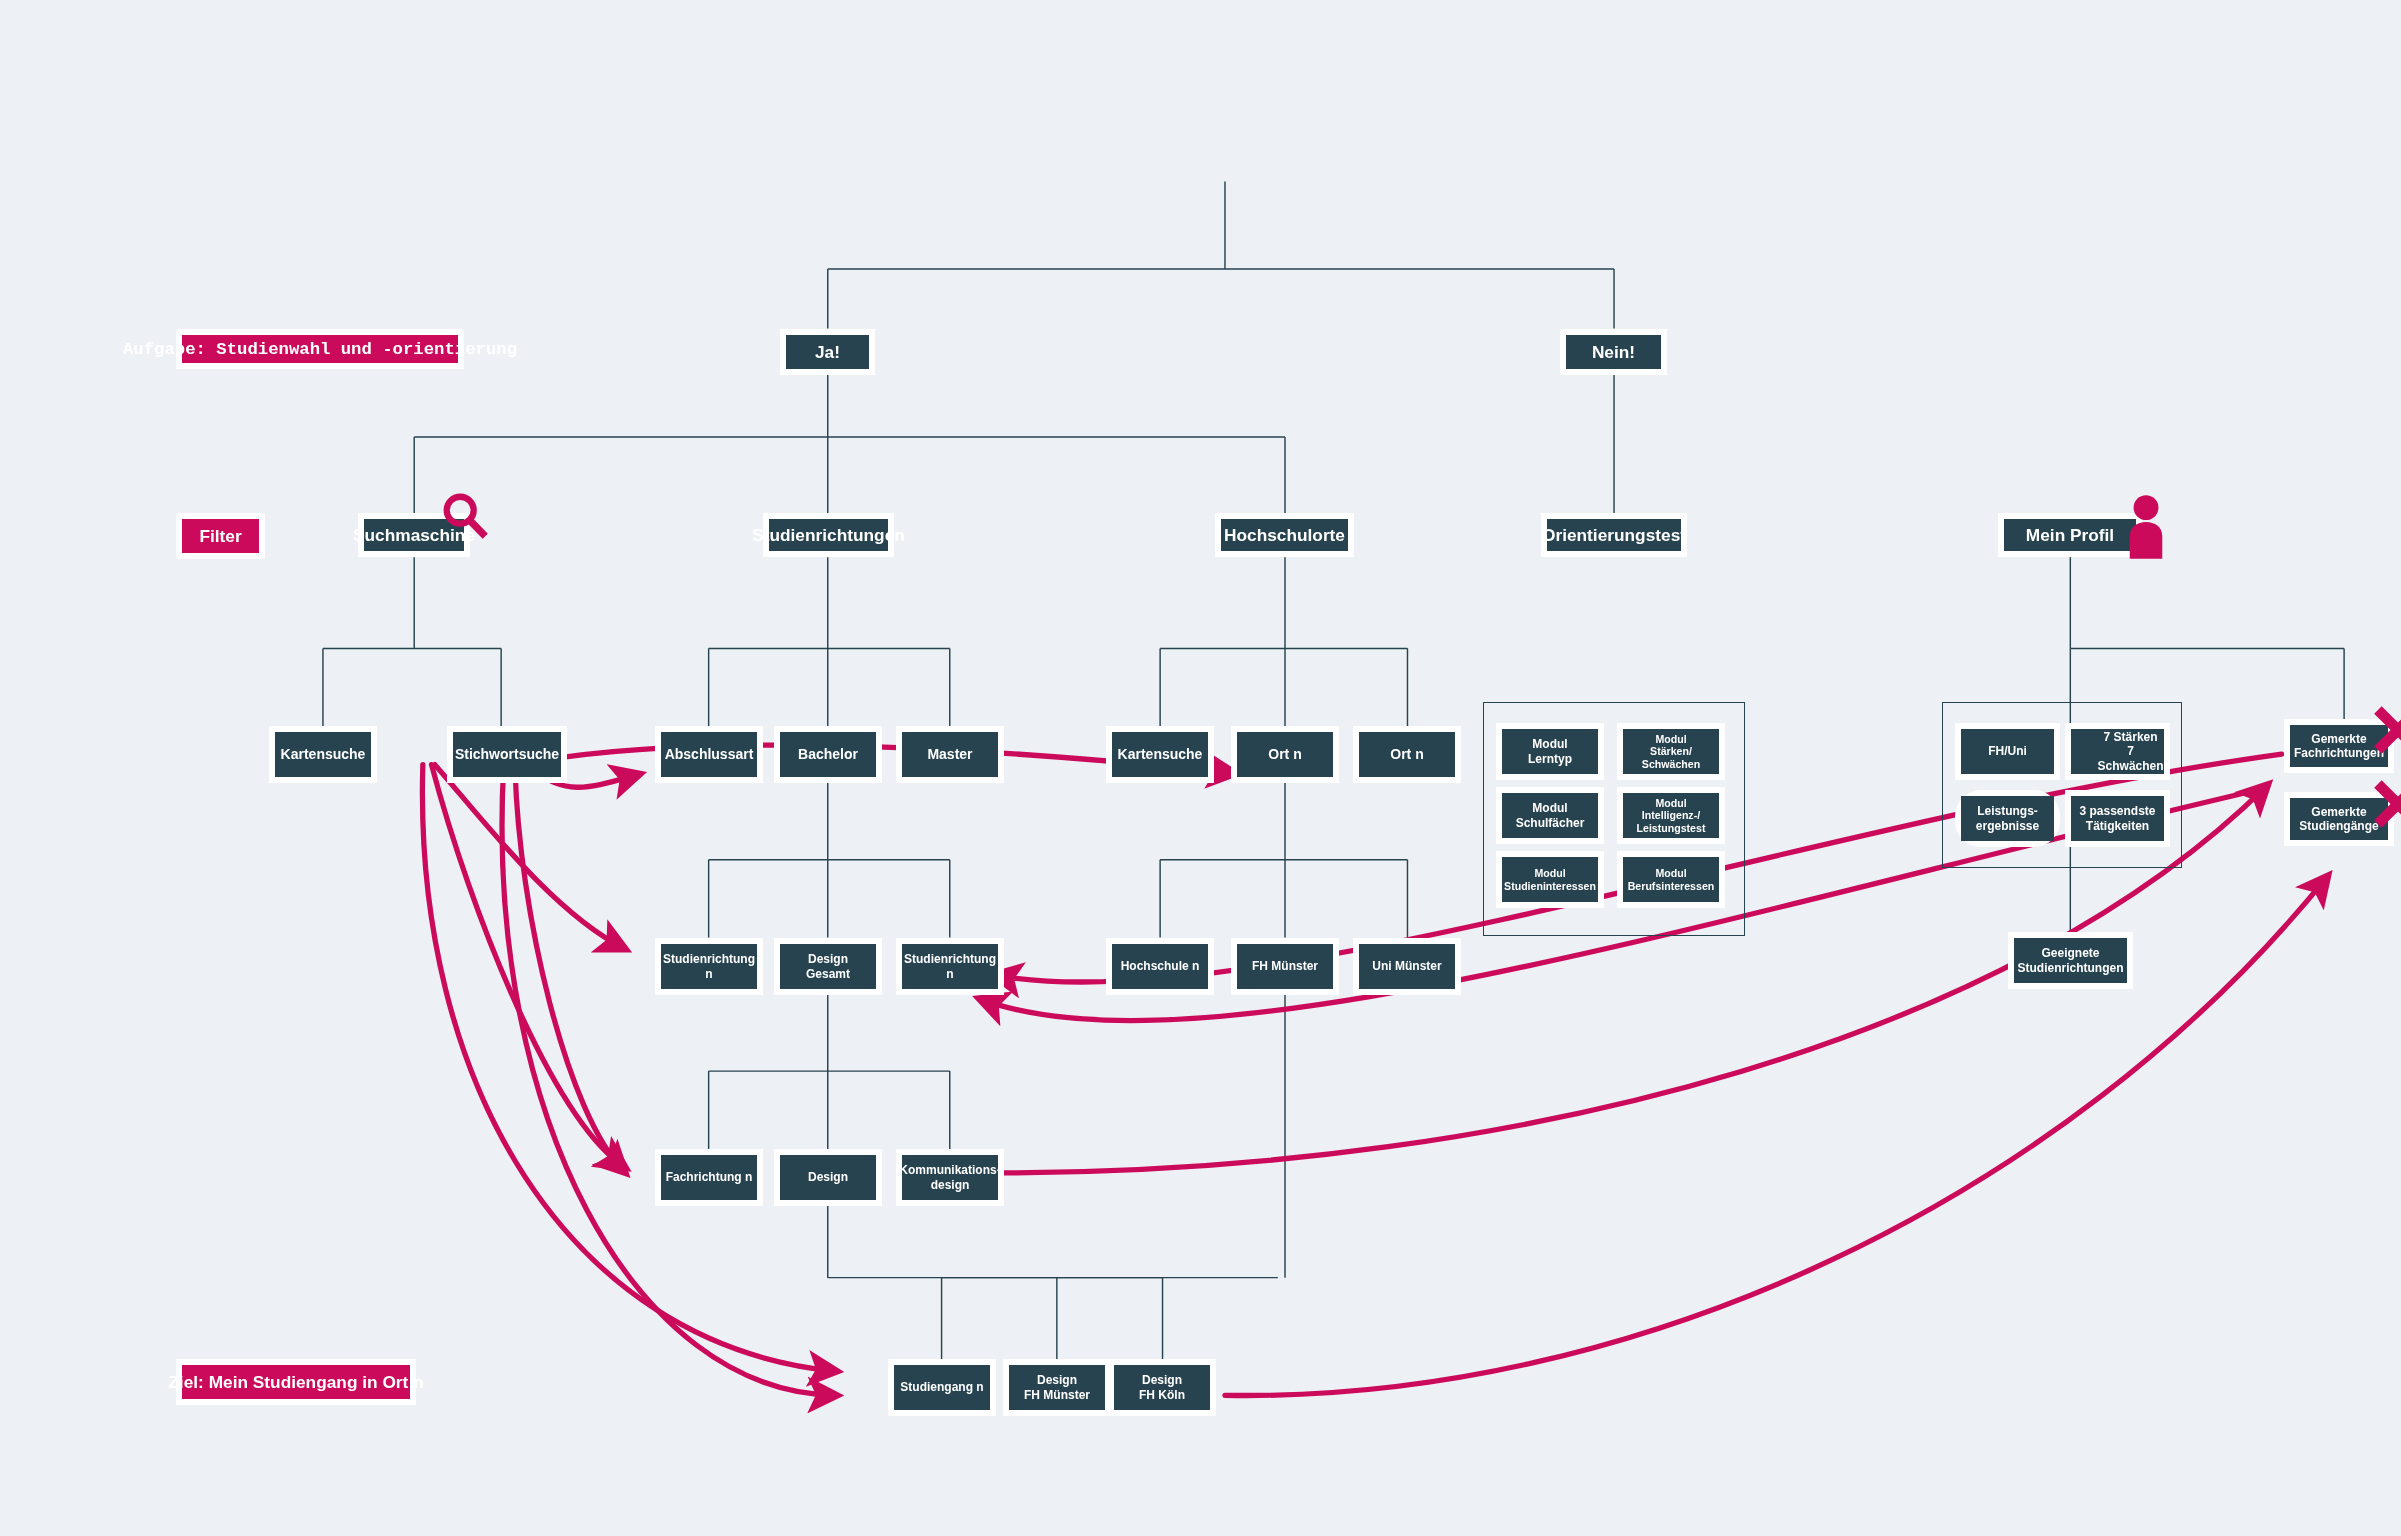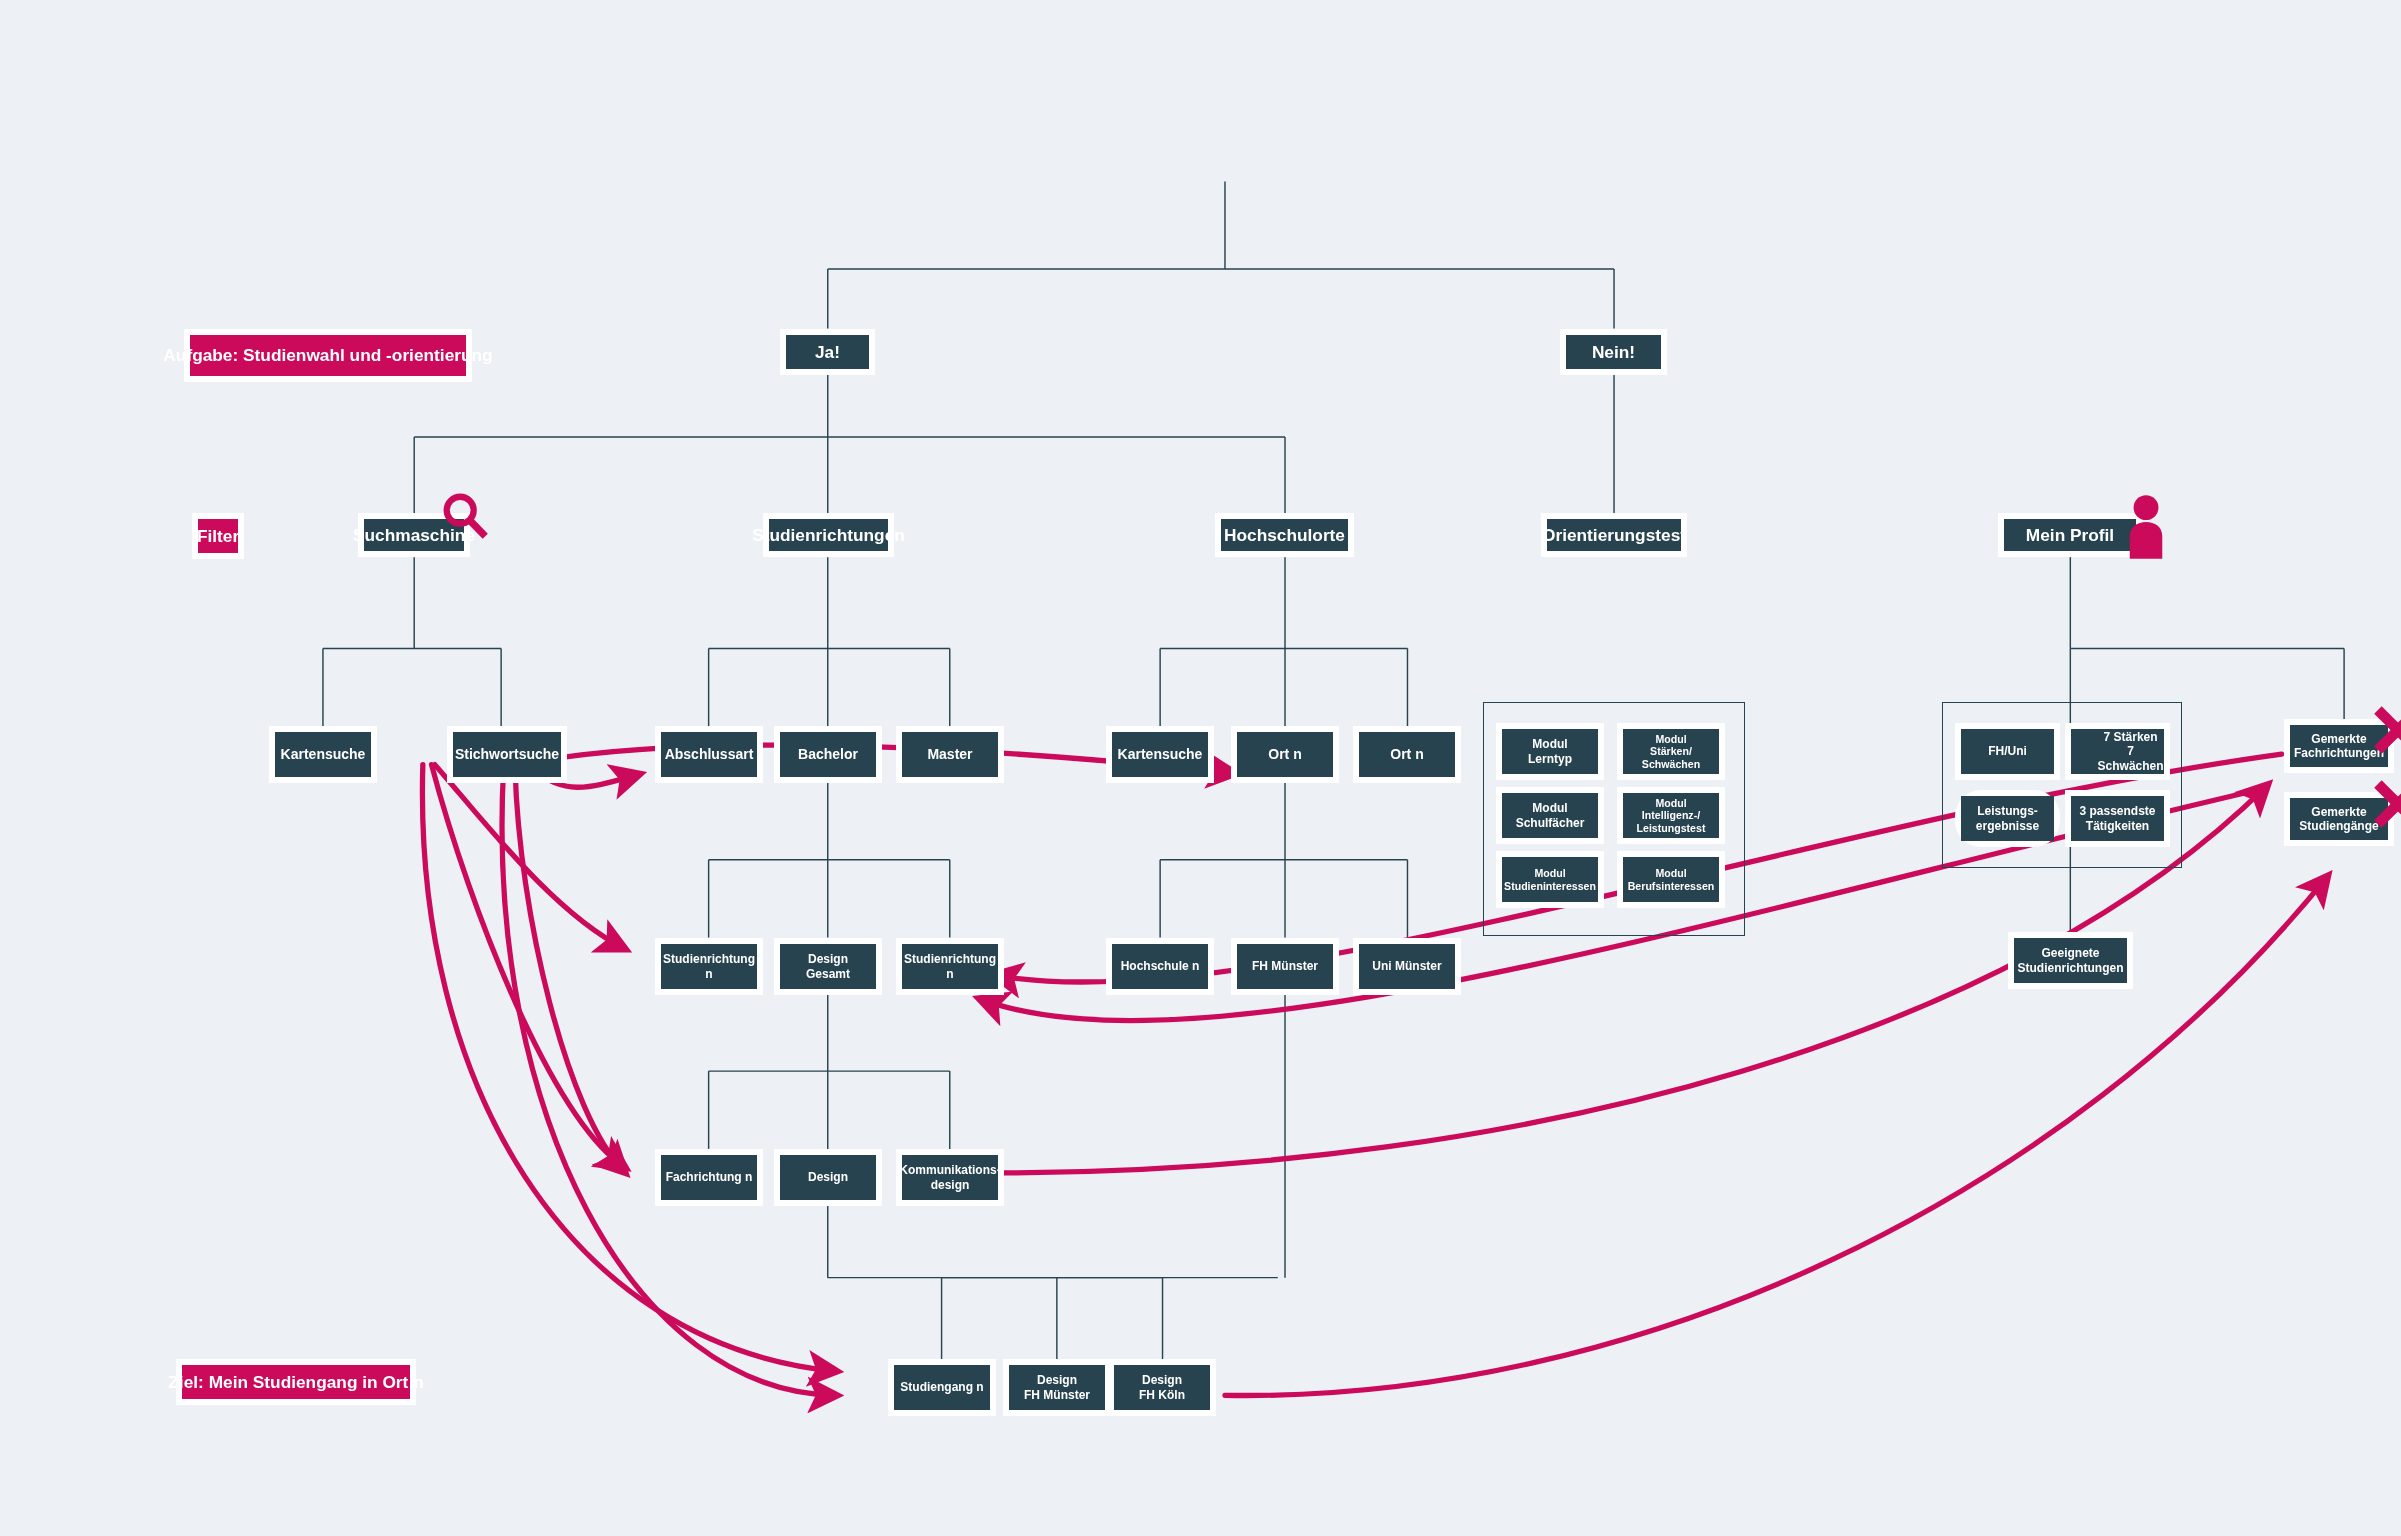--- a/index.html
+++ b/index.html
@@ -123,24 +123,24 @@
       <path d="M4750,1570 C3800,1700 2600,2130 2070,2030"></path>
 
       <path d="M4720,1640 C3600,1900 2500,2250 2040,2080"></path>
 
       <path d="M2075,2442 C3200,2440 4200,2150 4720,1635"></path>
 
       <path d="M2550,2905 C3400,2920 4300,2500 4845,1825"></path>
     </g>
   </svg>
 
-  <div class="lbl" style="left:184px;top:329px;width:288px;height:53px;">
+  <div class="lbl" style="left:176px;top:329px;width:288px;height:40px;font-family:Liberation Mono, monospace;">
     <div class="inner f20">Aufgabe: Studienwahl und -orientierung</div>
   </div>
-  <div class="lbl" style="left:176px;top:513px;width:52px;height:46px;margin-left:16px;">
+  <div class="lbl" style="left:176px;top:513px;width:89px;height:46px;">
     <div class="inner f20">Filter</div>
   </div>
   <div class="lbl" style="left:176px;top:1359px;width:240px;height:46px;">
     <div class="inner f20">Ziel: Mein Studiengang in Ort n</div>
   </div>
 
 
   <div class="node" style="left:780px;top:329px;width:95px;height:46px;">
     <div class="inner f20">Ja!</div>
   </div>

